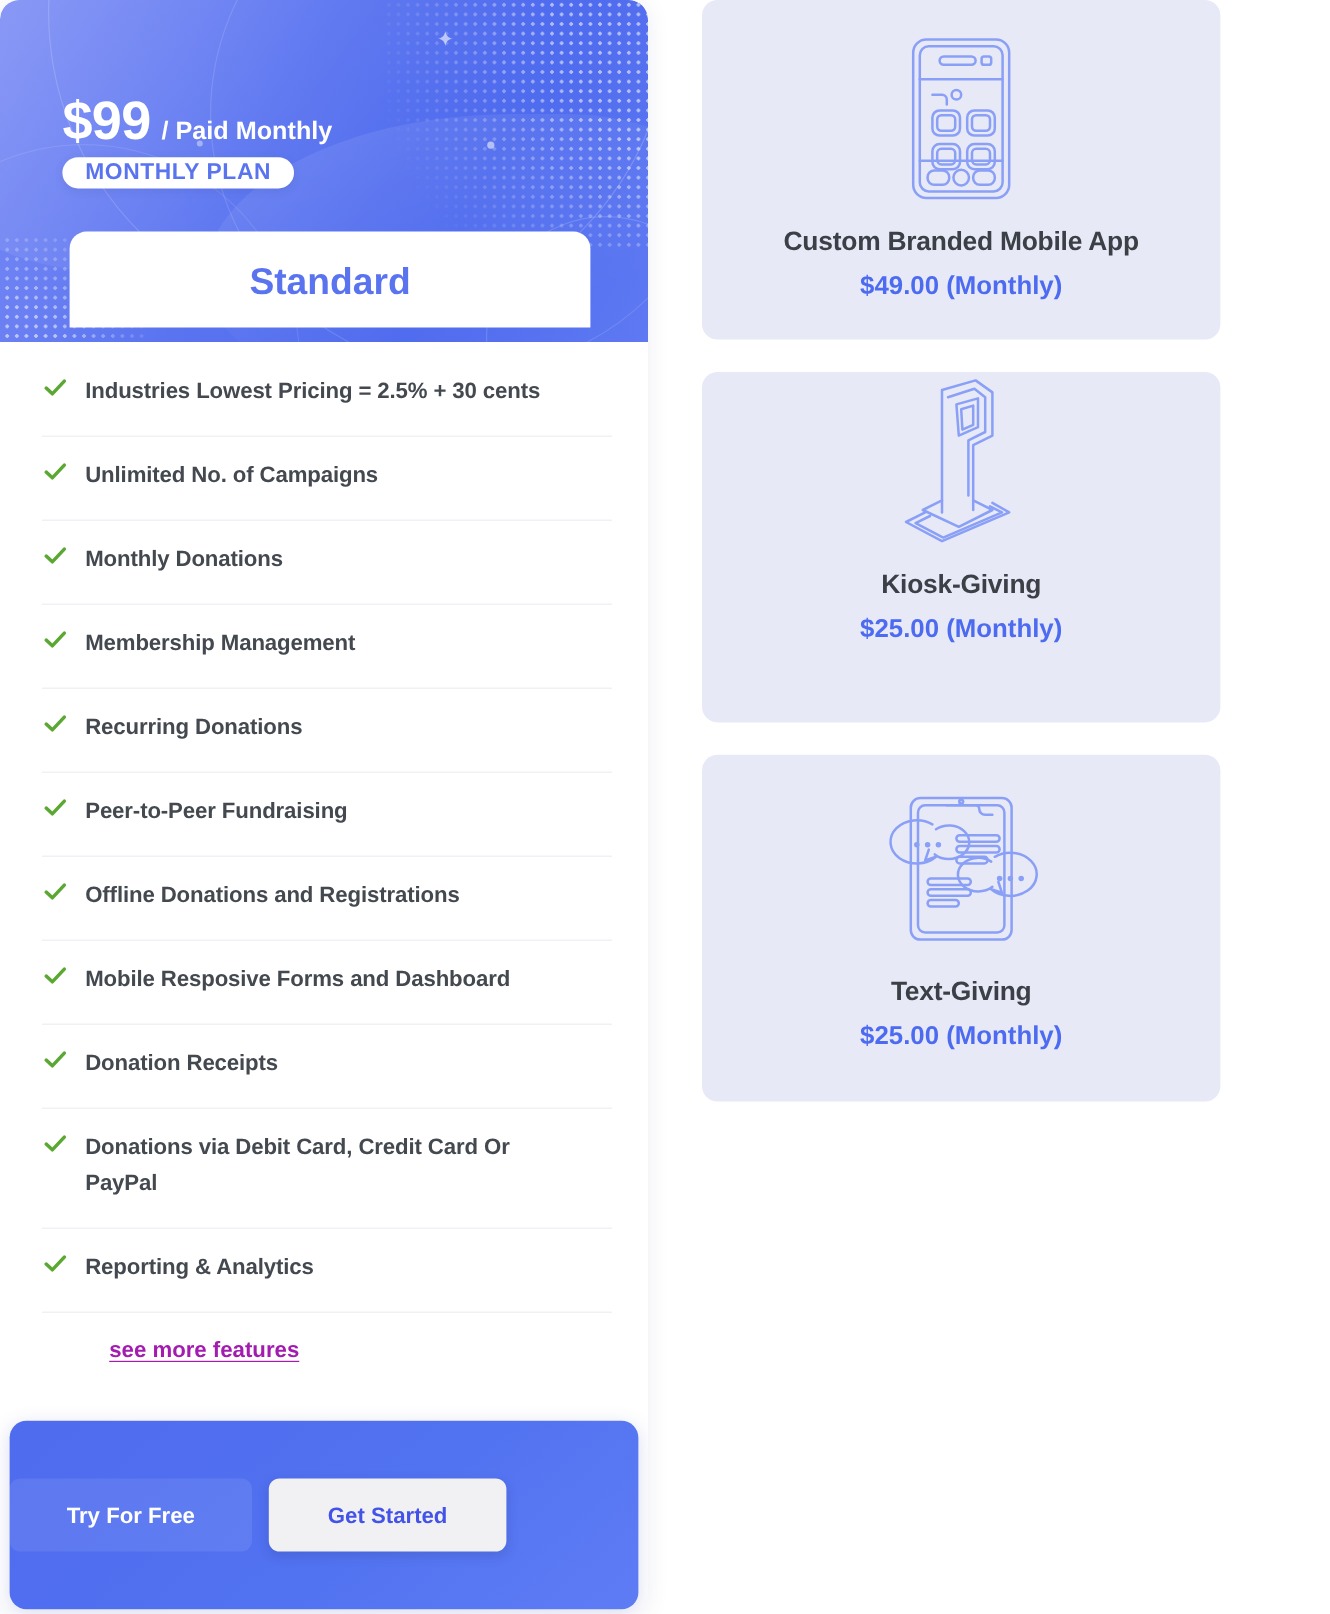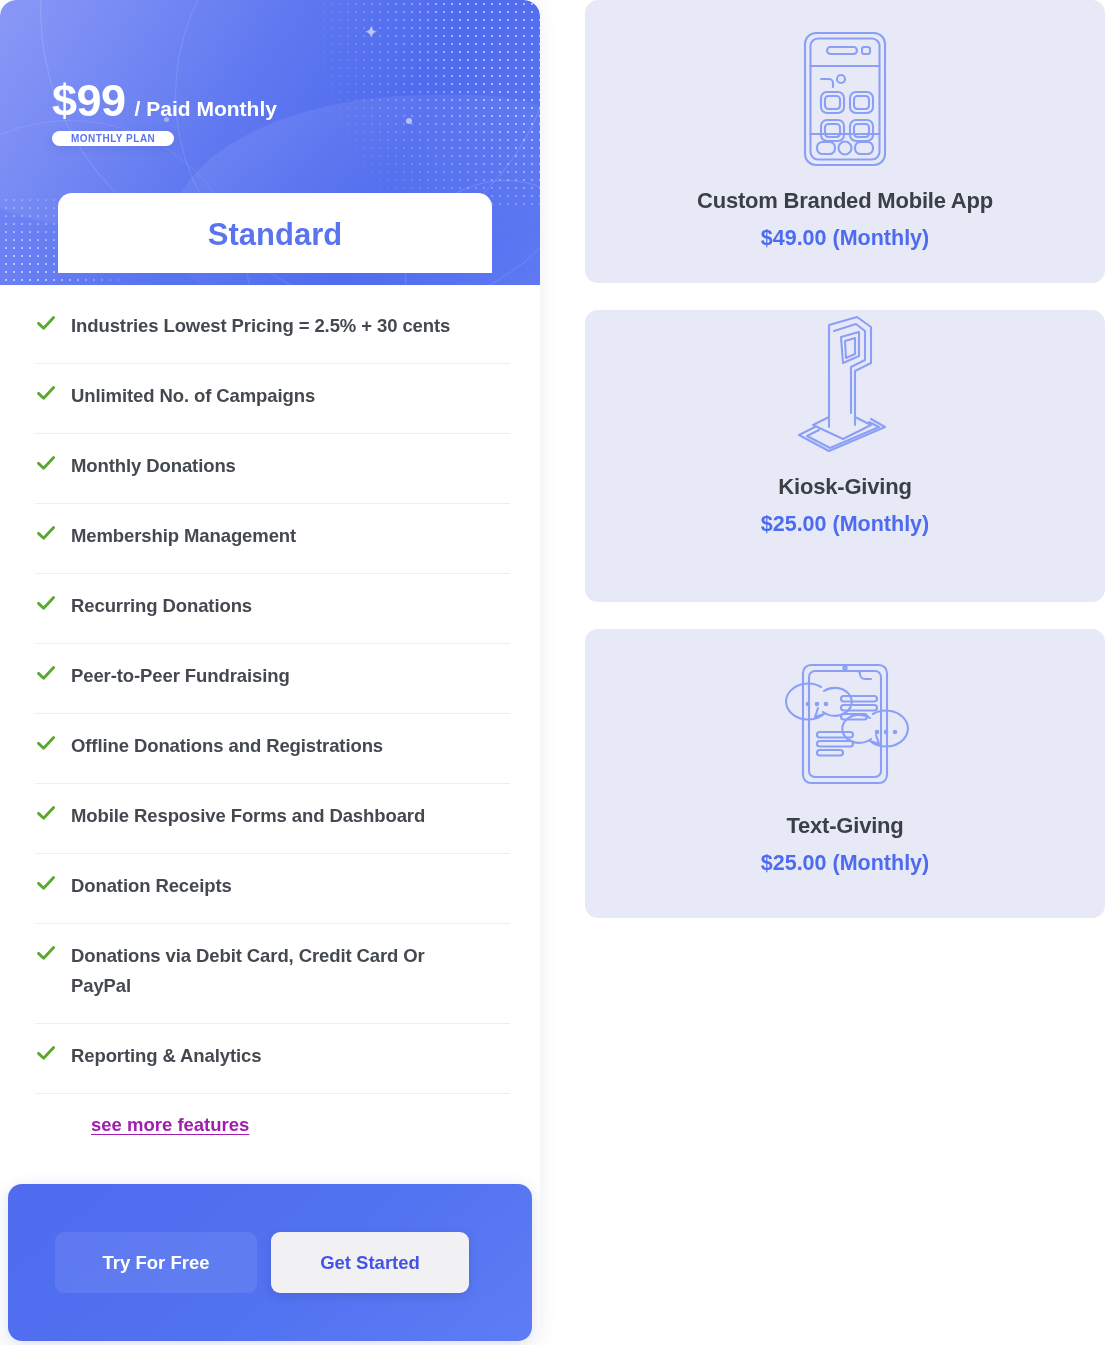--- a/index.html
+++ b/index.html
@@ -121,28 +121,28 @@
   .price-period {
     font-size: 21px;
     font-weight: 600;
     color: #ffffff;
     margin-left: 9px;
   }
 
   .plan-badge {
     position: absolute;
     left: 52px; top: 131px;
-    height: 15px;
+    height: 26px;
     padding: 0 19px;
     background: #ffffff;
     border-radius: 16px;
     display: flex;
     align-items: center;
     justify-content: center;
-    font-size: 10px;
+    font-size: 19px;
     font-weight: 600;
     color: #5a74f0;
     letter-spacing: 0.5px;
     box-shadow: 0 2px 8px rgba(40,55,120,0.12);
   }
 
   
   .plan-body {
     position: absolute;
     left: 58px; top: 193px;
@@ -227,21 +227,20 @@
     font-family: inherit;
     font-size: 18.5px;
     font-weight: 600;
     border-radius: 9px;
     height: 61px;
     display: flex;
     align-items: center;
     justify-content: center;
   }
   .btn-try {
-    margin-left: 47px;
     width: 202px;
     background: rgba(255,255,255,0.085);
     color: #ffffff;
   }
   .btn-start {
     margin-left: 14px;
     width: 198px;
     background: #f1f1f3;
     color: #4353e8;
     box-shadow: 0 3px 10px rgba(30,40,90,0.16);
@@ -250,21 +249,21 @@
   
   .addons {
     flex: 1;
     padding: 0 3px 0 45px;
     display: flex;
     flex-direction: column;
     gap: 27px;
   }
 
   .addon-card {
-    width: 520px;
+    width: 432px;
     background: #e8e9f7;
     border-radius: 13px;
     display: flex;
     flex-direction: column;
     align-items: center;
     text-align: right;
   }
   .addon-card.c-app   { height: 283px; padding-top: 24px; }
   .addon-card.c-kiosk { height: 292px; }
   .addon-card.c-text  { height: 289px; padding-top: 20px; }

